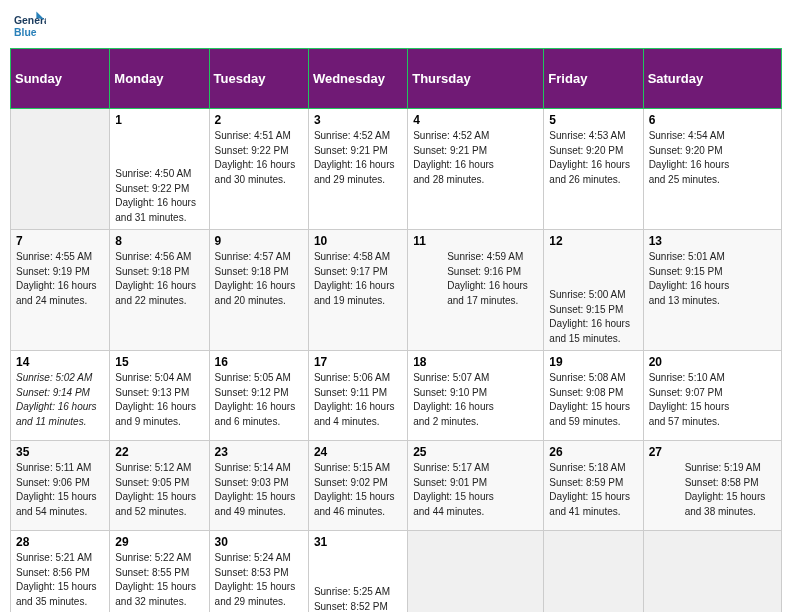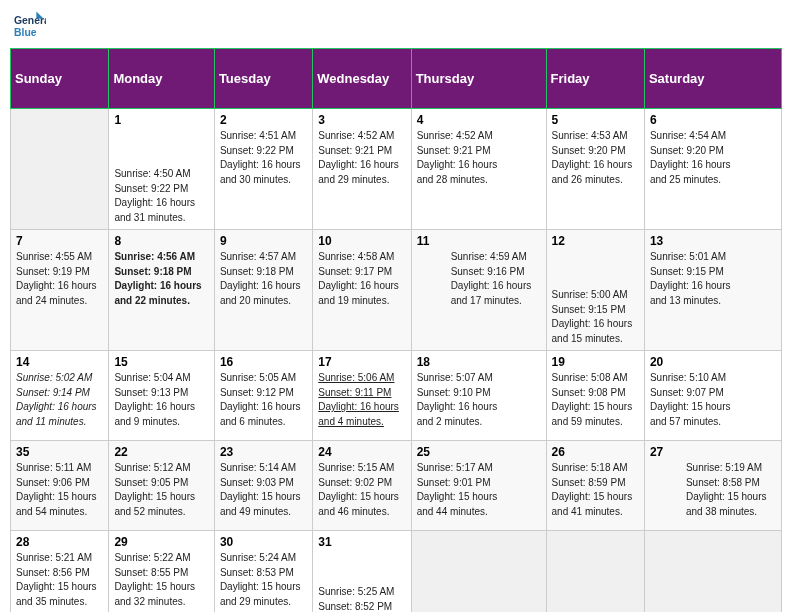--- a/index.html
+++ b/index.html
@@ -159,21 +159,21 @@
       <tr>
         <td>
           <span class="day-number">7</span>
           <div class="day-info" style="white-space: pre-line;">Sunrise: 4:55 AM
 Sunset: 9:19 PM
 Daylight: 16 hours
 and 24 minutes.</div>
         </td>
         <td>
           <span class="day-number">8</span>
-          <div class="day-info" style="white-space: pre-line; font-weight: bold;">Sunrise: 4:56 AM
+          <div class="day-info" style="white-space: pre-line;">Sunrise: 4:56 AM
 Sunset: 9:18 PM
 Daylight: 16 hours
 and 22 minutes.</div>
         </td>
         <td>
           <span class="day-number">9</span>
           <div class="day-info" style="white-space: pre-line;">Sunrise: 4:57 AM
 Sunset: 9:18 PM
 Daylight: 16 hours
 and 20 minutes.</div>
@@ -224,21 +224,21 @@
         </td>
         <td>
           <span class="day-number">16</span>
           <div class="day-info" style="white-space: pre-line;">Sunrise: 5:05 AM
 Sunset: 9:12 PM
 Daylight: 16 hours
 and 6 minutes.</div>
         </td>
         <td>
           <span class="day-number">17</span>
-          <div class="day-info" style="white-space: pre-line; text-decoration: underline;">Sunrise: 5:06 AM
+          <div class="day-info" style="white-space: pre-line;">Sunrise: 5:06 AM
 Sunset: 9:11 PM
 Daylight: 16 hours
 and 4 minutes.</div>
         </td>
         <td>
           <span class="day-number">18</span>
           <div class="day-info" style="white-space: pre-line;">Sunrise: 5:07 AM
 Sunset: 9:10 PM
 Daylight: 16 hours
 and 2 minutes.</div>

